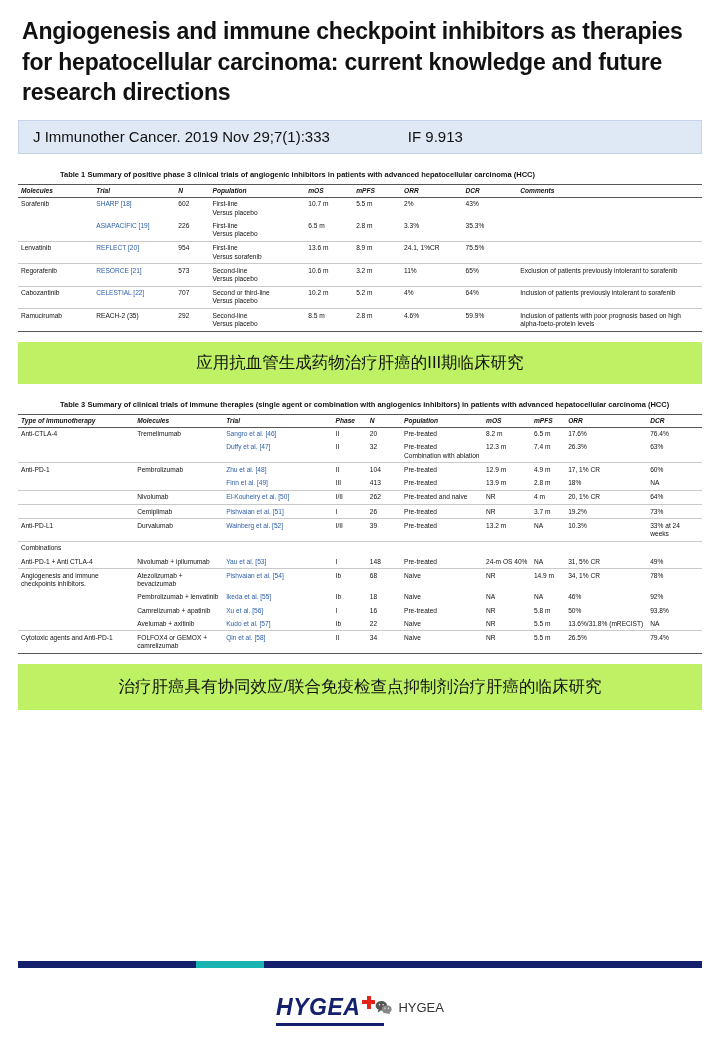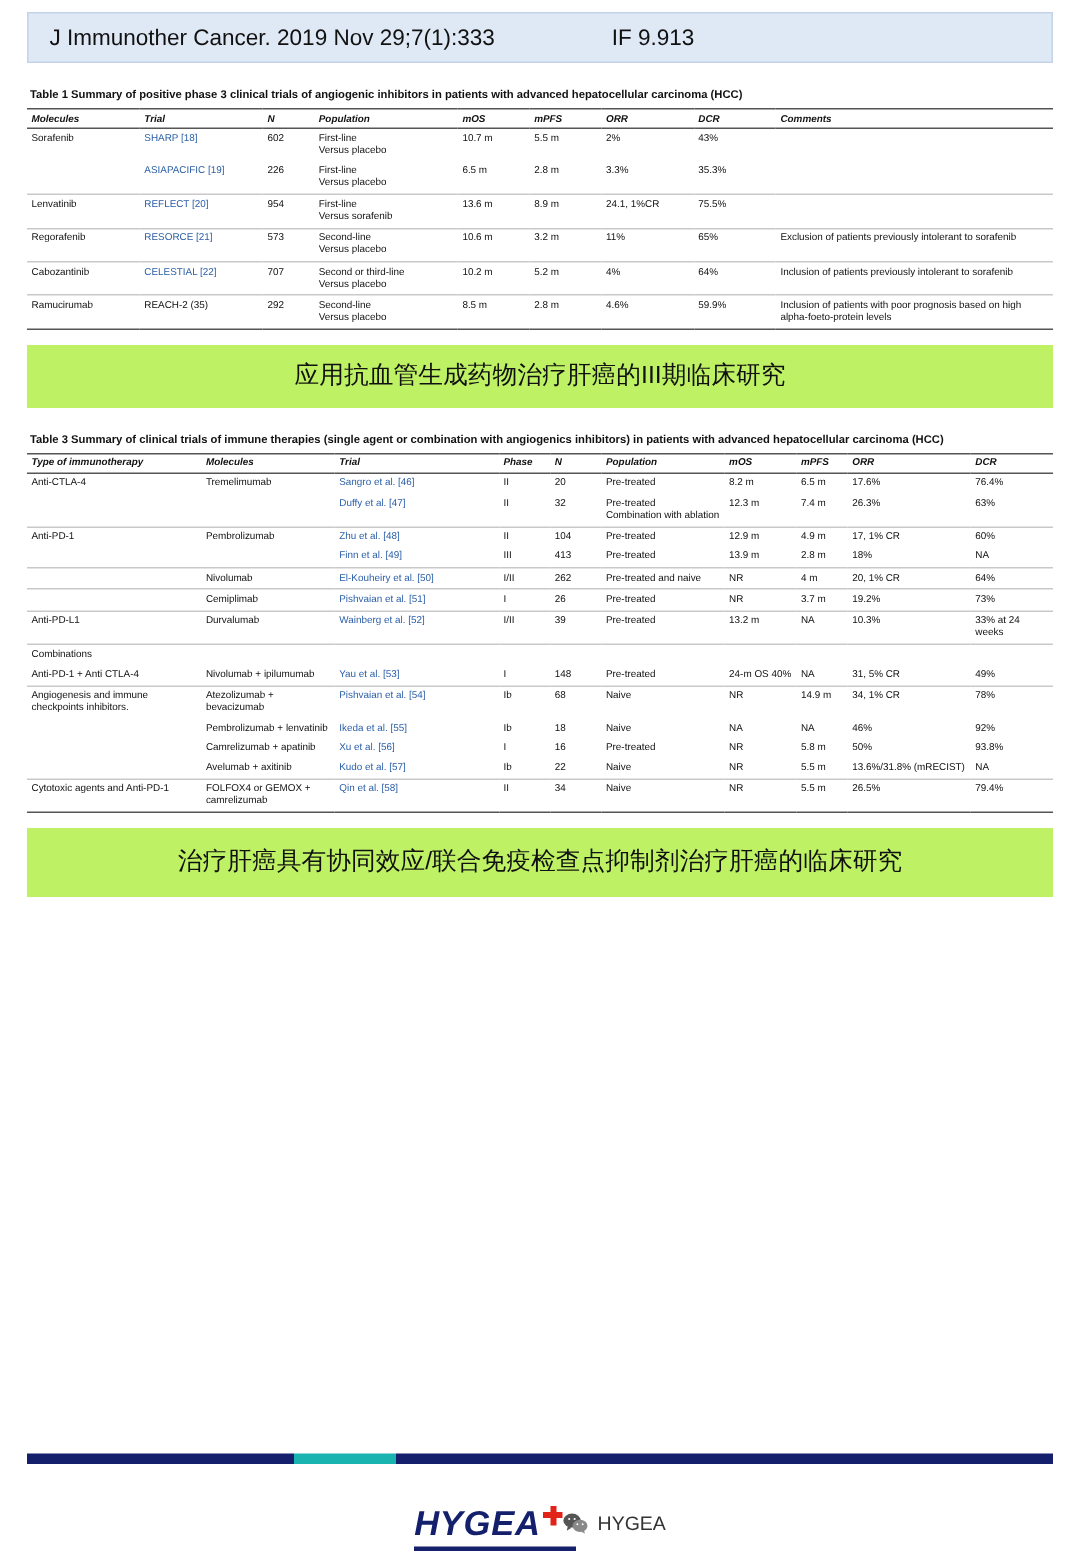--- a/index.html
+++ b/index.html
@@ -73,20 +73,21 @@
   }
   .fig-cap {
     font-size: 7.5px;
     color: #111;
     font-weight: bold;
     line-height: 1.35;
     padding: 4px 2px 4px 2px;
   }
   .fig-cap .lbl {
     font-weight: bold;
+    margin-left: 40px;
   }
   .fig-cap .txt {
     font-weight: bold;
   }
   table.mini {
     width: 100%;
     border-collapse: collapse;
     font-size: 6.6px;
     color: #111;
     table-layout: fixed;
@@ -199,20 +200,21 @@
     color: #333;
     font-size: 13px;
   }
   .wechat svg { display: block; }
 </style>
 </head>
 <body>
 
 <div class="page">
 
+  <div class="title">Angiogenesis and immune checkpoint inhibitors as therapies for hepatocellular carcinoma: current knowledge and future research directions</div>
 
   <div class="journal-bar">
     <span class="jtext">J Immunother Cancer. 2019 Nov 29;7(1):333</span>
     <span class="jif">IF 9.913</span>
   </div>
 
 
   <div class="fig">
     <div class="fig-cap">
       <span class="lbl">Table 1</span>

